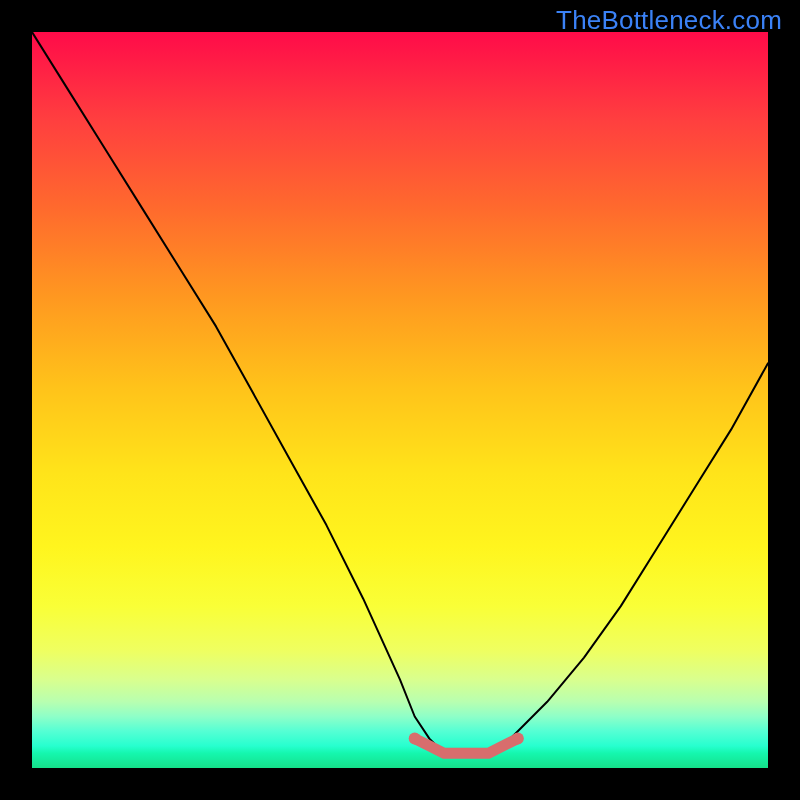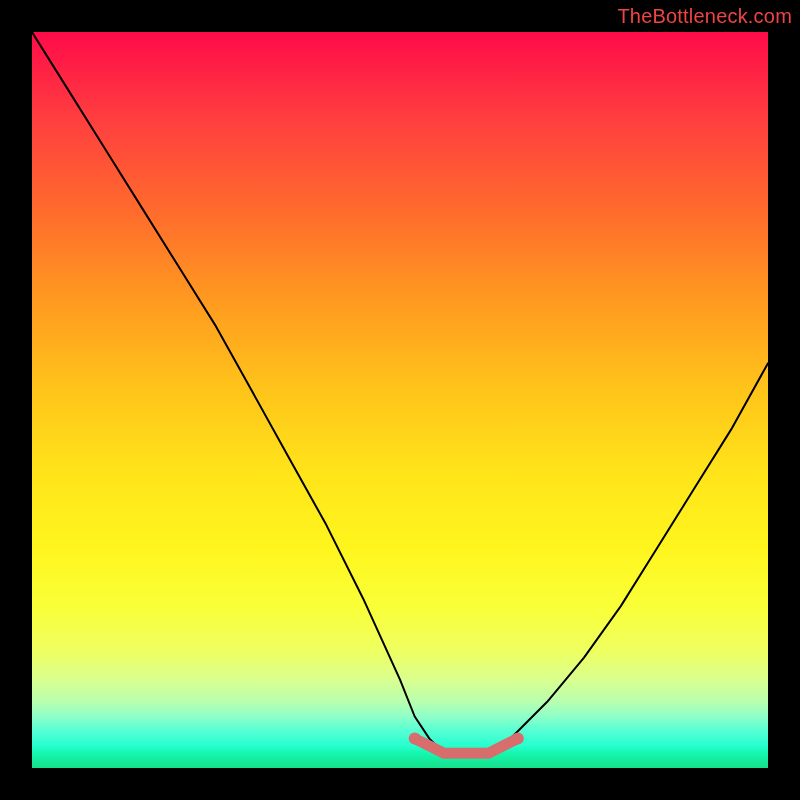--- a/index.html
+++ b/index.html
@@ -39,23 +39,23 @@
       #b8ffb0 91%,
       #8effc8 93%,
       #55ffd4 95%,
       #27ffcf 97%,
       #15f7ae 98%,
       #15e08a 100%);
   }
   .watermark {
     position: absolute;
     top: 5px;
-    right: 8px;
-    color: #ef4444;
-    font-size: 20px;
+    right: 18px;
+    color: #3b82f6;
+    font-size: 26px;
     letter-spacing: 0.2px;
     user-select: none;
   }
   svg.curve {
     position: absolute;
     top: 0;
     left: 0;
     width: 736px;
     height: 736px;
     pointer-events: none;

